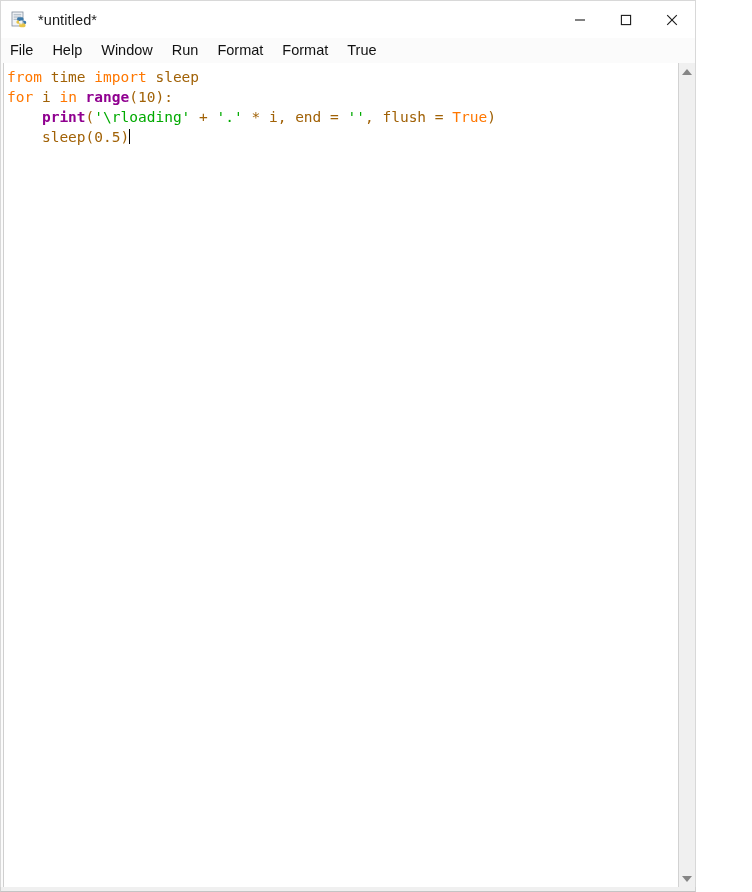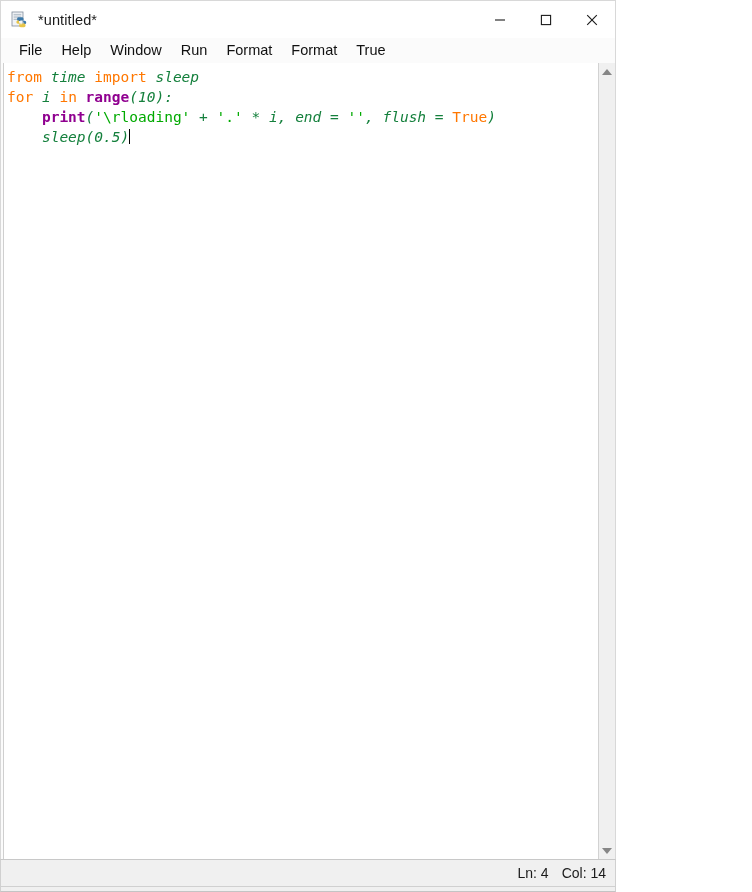--- a/index.html
+++ b/index.html
@@ -8,21 +8,21 @@
     width: 752px;
     height: 892px;
     overflow: hidden;
     background: #ffffff;
     font-family: "Liberation Sans", sans-serif;
   }
 
   #app-window {
     position: absolute;
     left: 0; top: 0;
-    width: 616px;
+    width: 696px;
     height: 892px;
     background: #ffffff;
     display: flex;
     flex-direction: column;
   }
 
   
   #titlebar {
     position: relative;
     height: 38px;
@@ -67,21 +67,21 @@
     justify-content: center;
   }
 
   
   #menubar {
     height: 25px;
     min-height: 25px;
     background: #fbfbfb;
     display: flex;
     align-items: center;
-    padding-left: 9px;
+    padding-left: 0;
     border-left: 1px solid #d8d8d8;
     border-right: 1px solid #d8d8d8;
     box-sizing: border-box;
   }
   .menu-item {
     font-size: 14.5px;
     color: #111111;
     padding: 1px 9px 2px 9px;
     margin-right: 1px;
     white-space: nowrap;
@@ -122,21 +122,21 @@
     line-height: 20px;
     white-space: pre;
     color: #000000;
     padding-left: 3px;
   }
   .code-line { height: 20px; }
 
   .tok-kw   { color: #ff7700; }
   .tok-bi   { color: #900090; font-weight: bold; }
   .tok-str  { color: #00aa00; }
-  .tok-txt  { color: #15803d; font-style: italic; }
+  .tok-txt  { color: #a16207; }
 
   .caret {
     display: inline-block;
     width: 1px;
     height: 15px;
     background: #000000;
     vertical-align: -2px;
     margin-left: 0px;
   }
 
@@ -274,20 +274,16 @@
       <div class="scroll-arrow">
         <div class="tri-up"></div>
       </div>
       <div id="vscroll-track"></div>
       <div class="scroll-arrow">
         <div class="tri-down"></div>
       </div>
     </div>
   </div>
 
-  <div id="statusbar">
-    <div class="status-text">Ln: 4</div>
-    <div class="status-text">Col: 14</div>
-  </div>
 
   <div id="bottom-strip"></div>
 
 </div>
 
 </body></html>

